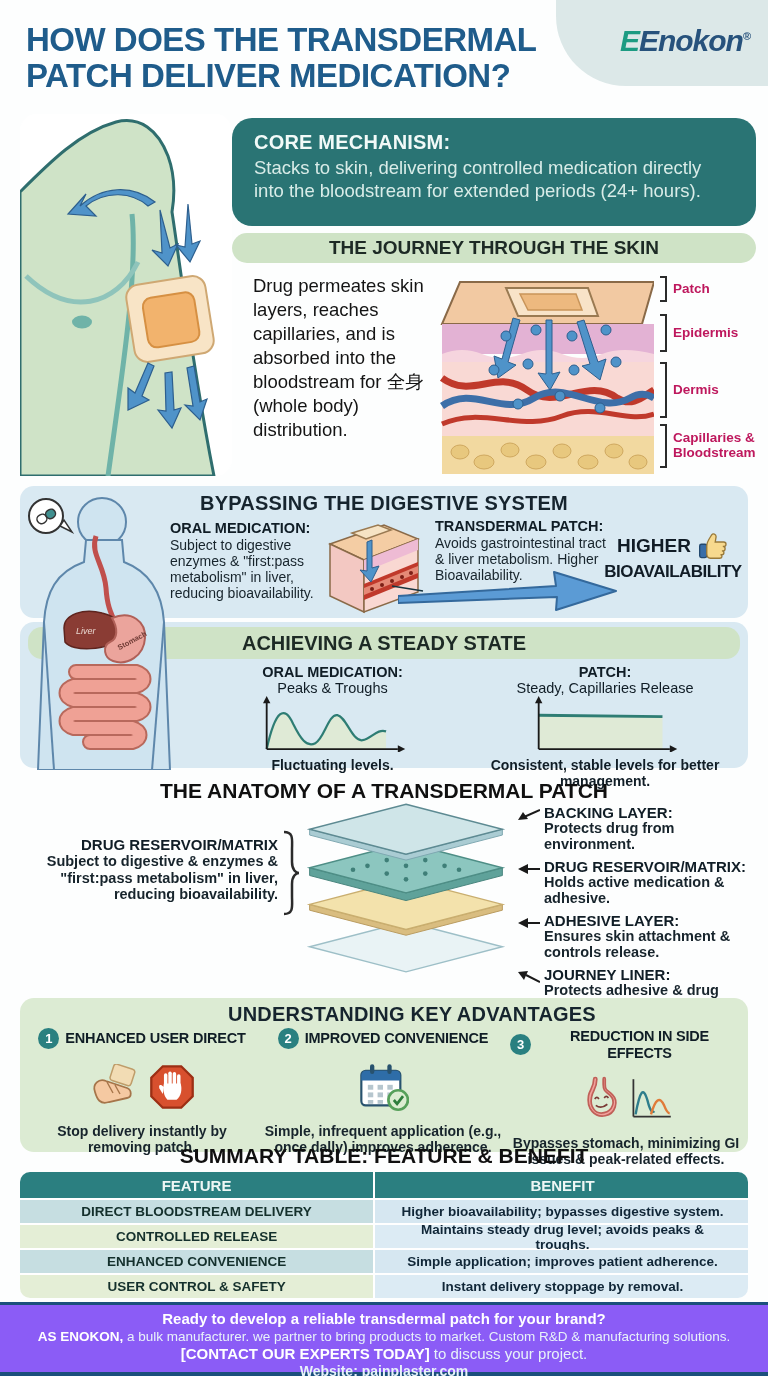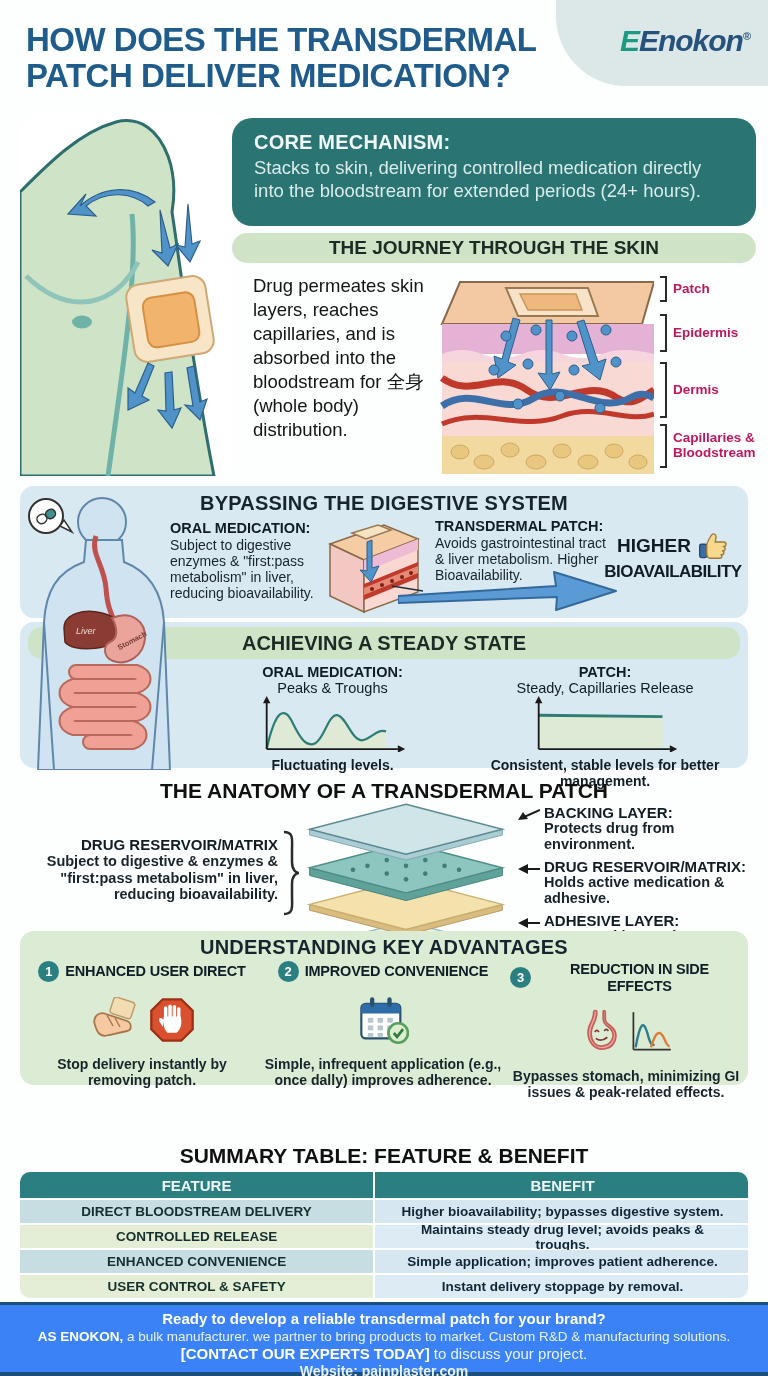--- a/index.html
+++ b/index.html
@@ -86,21 +86,21 @@
   .sum-table .cell { display:flex; align-items:center; justify-content:center;
                      text-align:center; padding:0 20px; }
   .th { background:#2b7f80; color:#eef7f5; font-weight:bold; font-size:15px; height:26px; }
   .td { height:23px; font-size:13.5px; }
   .td.f { font-weight:bold; color:#14302c; }
   .td.b { font-weight:600; color:#102637; }
   .f-odd { background:#c6dee1; } .f-even { background:#e4eed6; }
   .b-odd { background:#d6e7f1; } .b-even { background:#dcebf4; }
 
   
-  .footer { left:0; top:1302px; width:768px; height:74px; background:#3b82f6;
+  .footer { left:0; top:1302px; width:768px; height:74px; background:#8b5cf6;
             border-top:3px solid #1b4f7c; border-bottom:4px solid #1b4f7c;
             color:#e8f2f9; text-align:center; padding-top:5px; }
   .footer .f1 { font-size:15px; font-weight:bold; color:#ffffff; line-height:18px; }
   .footer .f2 { font-size:13.5px; line-height:17px; }
   .footer .f2 b { color:#ffffff; }
   .footer .f3 { font-size:15px; line-height:18px; }
   .footer .f3 b { color:#ffffff; }
   .footer .f4 { font-size:14px; font-weight:600; line-height:17px; }
 </style>
 </head>
@@ -378,21 +378,21 @@
           <path d="M22,12 L8,5" stroke="#1a1a1a" stroke-width="2" fill="none"></path>
           <polygon points="0,2 10,1 6,10" fill="#1a1a1a"></polygon>
         </svg>
       <div class="txt">
         <div class="mini-h">JOURNEY LINER:</div>
         <div class="mini-p">Protects adhesive &amp; drug before use (remove to apply).</div>
       </div>
     </div>
   </div>
 
-  <div class="abs panel-green" style="left:20px; top:931px; width:728px; height:154px;">
+  <div class="abs panel-green" style="left:20px; top:998px; width:728px; height:154px;padding-left:28px;">
     <div class="panel-title abs" style="top:5px;">UNDERSTANDING KEY ADVANTAGES</div>
 
     <div class="abs adv-col" style="left:8px; top:30px; width:228px;">
       <div class="adv-head">
         <div class="badge">1</div>
         <div class="mini-h">ENHANCED USER DIRECT</div>
       </div>
       <div class="adv-icons">
         <svg width="52" height="46" viewBox="0 0 52 46">
           <g transform="rotate(18 32 12)">

